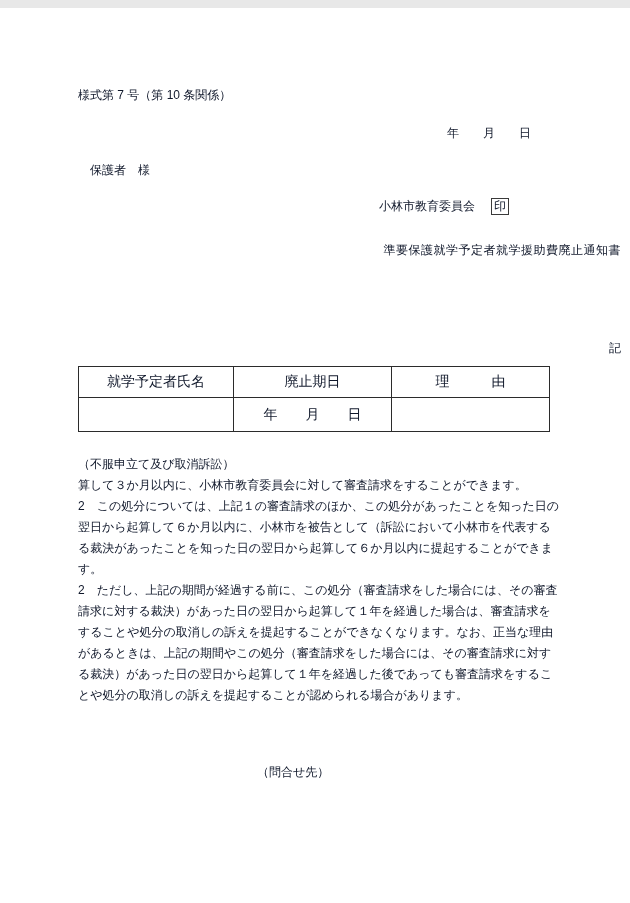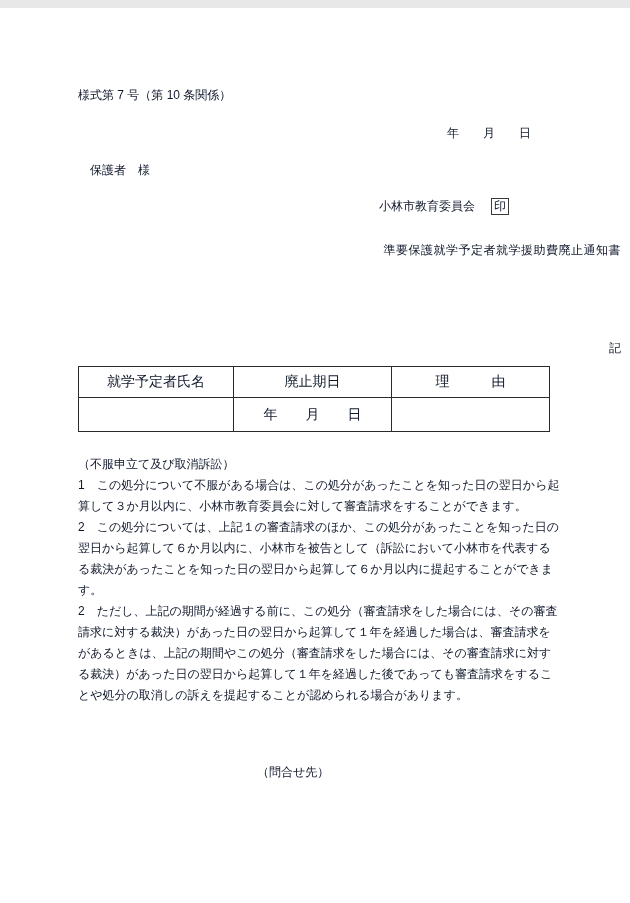--- a/index.html
+++ b/index.html
@@ -101,28 +101,28 @@
     <tr class="row-data">
       <td class="col-name"></td>
       <td class="col-date">年　　月　　日</td>
       <td class="col-reason"></td>
     </tr>
   </tbody>
     </table>
 
   <div class="legal-block">
     <div class="legal-line">（不服申立て及び取消訴訟）</div>
-    <div class="legal-line">1　この処分について不服がある場合は、この処分があったことを知った日の翌日から起</div>
     <div class="legal-line">算して３か月以内に、小林市教育委員会に対して審査請求をすることができます。</div>
     <div class="legal-line">2　この処分については、上記１の審査請求のほか、この処分があったことを知った日の</div>
     <div class="legal-line">翌日から起算して６か月以内に、小林市を被告として（訴訟において小林市を代表する</div>
     <div class="legal-line">る裁決があったことを知った日の翌日から起算して６か月以内に提起することができま</div>
     <div class="legal-line">す。</div>
     <div class="legal-line">2　ただし、上記の期間が経過する前に、この処分（審査請求をした場合には、その審査</div>
     <div class="legal-line">請求に対する裁決）があった日の翌日から起算して１年を経過した場合は、審査請求を</div>
+    <div class="legal-line">することや処分の取消しの訴えを提起することができなくなります。なお、正当な理由</div>
     <div class="legal-line">があるときは、上記の期間やこの処分（審査請求をした場合には、その審査請求に対す</div>
     <div class="legal-line">る裁決）があった日の翌日から起算して１年を経過した後であっても審査請求をするこ</div>
     <div class="legal-line">とや処分の取消しの訴えを提起することが認められる場合があります。</div>
   </div>
 
   <div class="abs contact-label">（問合せ先）</div>
 
 </div>
 
 </body></html>

